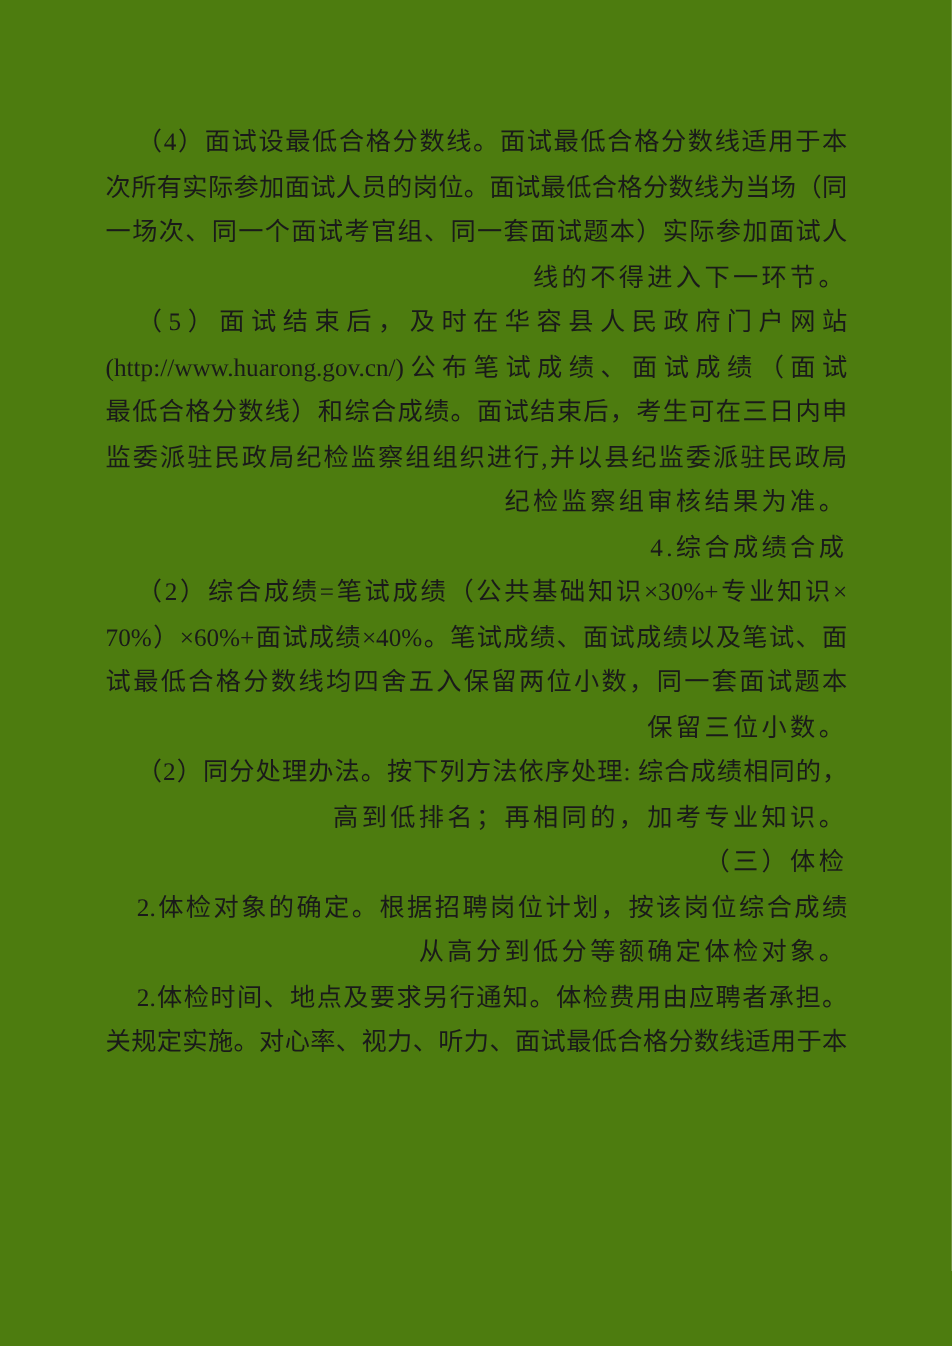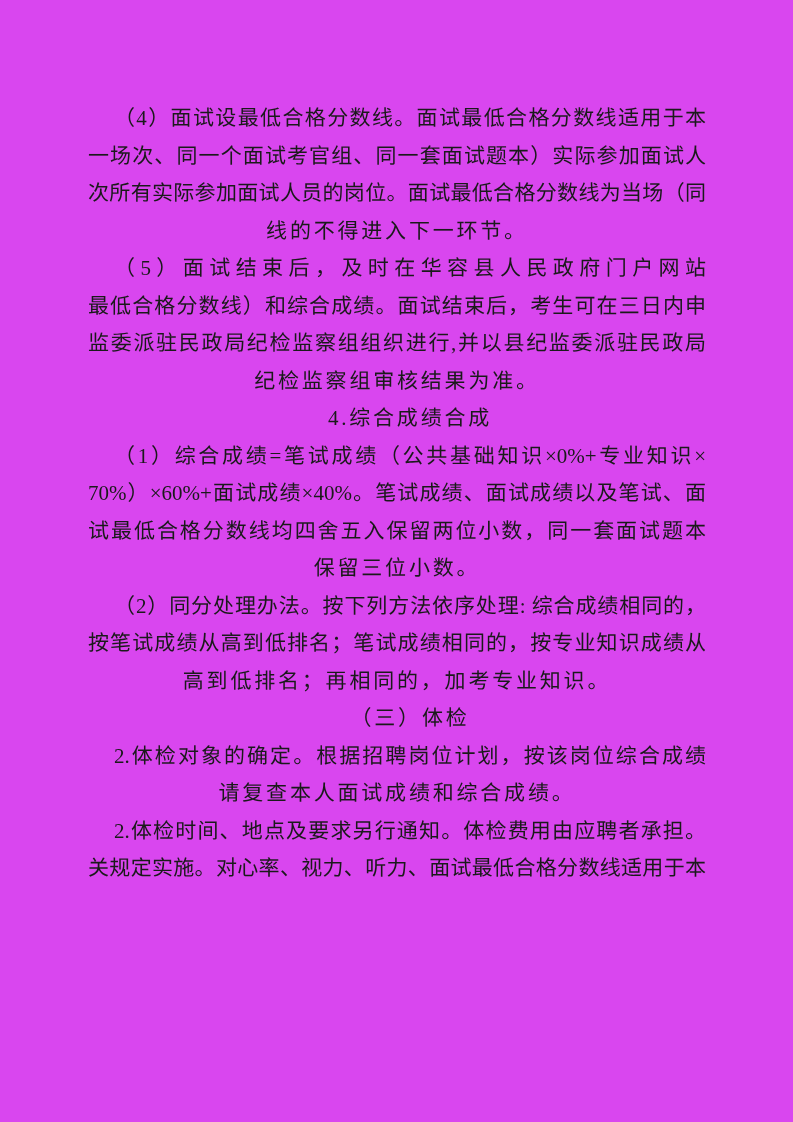--- a/index.html
+++ b/index.html
@@ -4,21 +4,21 @@
 <style>
   html, body { margin: 0; padding: 0; }
   body {
     width: 793px; height: 1122px;
     background: #e9e9e9;
     font-family: "Liberation Serif", "DejaVu Serif", serif;
   }
   .page {
     position: relative;
     width: 793px; height: 1122px;
-    background: #d946ef;
+    background: #4d7c0f;
     overflow: hidden;
   }
   .text-block {
     position: absolute;
     left: 88px; top: 100px;
     width: 618px;
   }
   .line {
     width: 618px;
     height: 37.5px;
@@ -29,70 +29,70 @@
     overflow: hidden;
   }
   
   .just {
     text-align: justify;
     text-align-last: justify;
   }
   
   .nat {
     letter-spacing: 2.8px;
-    text-align: center;
+    text-align: right;
   }
   
   .indent { padding-left: 26px; }
   .bold { font-weight: normal; }
 </style>
 </head>
 <body>
 
 <div class="page">
   <div class="text-block">
 
     <div class="para">
       <div class="line indent just">（4）面试设最低合格分数线。面试最低合格分数线适用于本</div>
+      <div class="line just">次所有实际参加面试人员的岗位。面试最低合格分数线为当场（同</div>
       <div class="line just">一场次、同一个面试考官组、同一套面试题本）实际参加面试人</div>
-      <div class="line just">次所有实际参加面试人员的岗位。面试最低合格分数线为当场（同</div>
       <div class="line nat">线的不得进入下一环节。</div>
     </div>
 
     <div class="para">
       <div class="line indent just">（5）面试结束后，及时在华容县人民政府门户网站</div>
+      <div class="line just">(http://www.huarong.gov.cn/)公布笔试成绩、面试成绩（面试</div>
       <div class="line just">最低合格分数线）和综合成绩。面试结束后，考生可在三日内申</div>
       <div class="line just">监委派驻民政局纪检监察组组织进行,并以县纪监委派驻民政局</div>
       <div class="line nat">纪检监察组审核结果为准。</div>
     </div>
 
     <div class="para">
       <div class="line indent nat bold">4.综合成绩合成</div>
     </div>
 
     <div class="para">
-      <div class="line indent just">（1）综合成绩=笔试成绩（公共基础知识×0%+专业知识×</div>
+      <div class="line indent just">（2）综合成绩=笔试成绩（公共基础知识×30%+专业知识×</div>
       <div class="line just">70%）×60%+面试成绩×40%。笔试成绩、面试成绩以及笔试、面</div>
       <div class="line just">试最低合格分数线均四舍五入保留两位小数，同一套面试题本</div>
       <div class="line nat">保留三位小数。</div>
     </div>
 
     <div class="para">
       <div class="line indent just">（2）同分处理办法。按下列方法依序处理: 综合成绩相同的，</div>
-      <div class="line just">按笔试成绩从高到低排名；笔试成绩相同的，按专业知识成绩从</div>
       <div class="line nat">高到低排名；再相同的，加考专业知识。</div>
     </div>
 
     <div class="para">
       <div class="line indent nat bold">（三）体检</div>
     </div>
 
     <div class="para">
       <div class="line indent just">2.体检对象的确定。根据招聘岗位计划，按该岗位综合成绩</div>
-      <div class="line nat">请复查本人面试成绩和综合成绩。</div>
+      <div class="line nat">从高分到低分等额确定体检对象。</div>
     </div>
 
     <div class="para">
       <div class="line indent just">2.体检时间、地点及要求另行通知。体检费用由应聘者承担。</div>
     </div>
 
     <div class="para">
       <div class="line just">关规定实施。对心率、视力、听力、面试最低合格分数线适用于本</div>
     </div>
 

